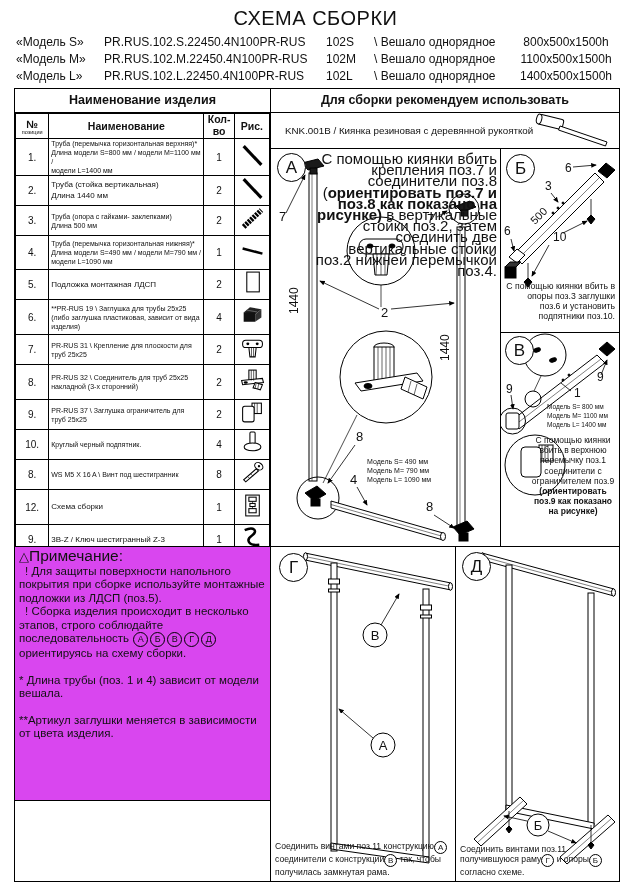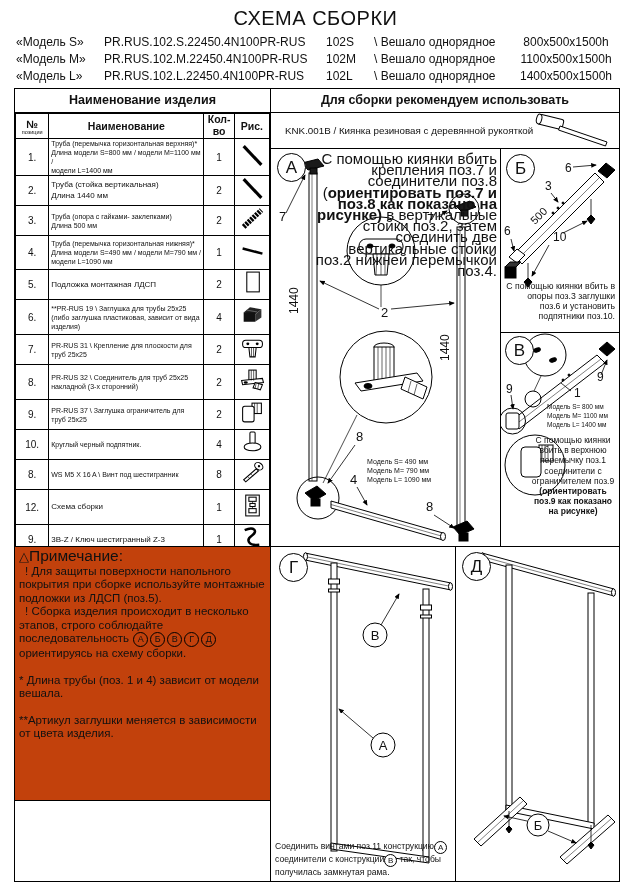--- a/index.html
+++ b/index.html
@@ -19,21 +19,21 @@
   .parts th,.parts td{border:1px solid #000;padding:0 2px;vertical-align:middle;overflow:hidden}
   .parts th{font-size:10.5px;font-weight:bold}
   .th-num{font-size:9px;font-weight:bold}
   .th-num .sub{display:block;font-size:5.5px;font-weight:normal;margin-top:-1px}
   .th-qty{font-size:7.5px;white-space:pre-line;line-height:1.1}
   .c-num{font-size:10px;text-align:center}
   .c-name{font-size:7px;line-height:1.3;white-space:pre-line;padding-left:4px}
   .c-qty{font-size:10px;text-align:center}
   .c-fig{text-align:center;padding:0}
   .notes{position:absolute;left:0;top:457px;width:100%;height:255px;border-top:1px solid #000;border-bottom:1.5px solid #000;
-         box-sizing:border-box;background:#c2410c;padding:2px 4px 0 4px;font-size:11.5px;line-height:13.5px}
+         box-sizing:border-box;background:#d946ef;padding:2px 4px 0 4px;font-size:11.5px;line-height:13.5px}
   .notes-title{font-size:15.5px;margin:0 0 1px 0;font-weight:normal}
   .warn{font-size:13px}
   .notes p{margin:0;text-indent:6px}
   .notes .gap{margin-top:13px;text-indent:0}
   .seq{display:inline-block;width:13px;height:13px;border:1px solid #000;border-radius:50%;
        text-align:center;font-size:9px;line-height:13px;margin:0 1px;text-indent:0}
 
   
   .right-head{position:absolute;left:256px;top:0;width:348px;height:23px;border-bottom:1px solid #000;
               font-weight:bold;font-size:12.5px;text-align:center;line-height:23px}
@@ -511,20 +511,25 @@
           <circle cx="112" cy="198" r="12" fill="#fff"></circle>
           <line x1="102" y1="191" x2="68" y2="162" marker-end="url(#mG)" stroke-width=".8"></line>
         </g>
         <text x="104" y="93" font-size="13" text-anchor="middle">В</text>
         <text x="112" y="203" font-size="13" text-anchor="middle">А</text>
       </svg>
     </div>
 
     <div class="panel panel-d">
       <span class="badge" style="left:6px;top:5px">Д</span>
+      <div class="pd-cap">
+        <span>Соединить винтами поз.11 получившуюся раму</span><span class="ref">Г</span>
+        <span>и опоры</span><span class="ref">Б</span>
+        <span>согласно схеме.</span>
+      </div>
       <svg class="draw" width="163" height="335" viewBox="0 0 163 335">
         <defs>
             <marker id="mD" markerWidth="8" markerHeight="8" refX="6" refY="3" orient="auto">
               <path d="M0,0L7,3L0,6z" fill="#000"></path>
             </marker>
           </defs>
         <g stroke="#000" fill="none" stroke-width="1">
           <polygon points="26,6 158,42 158,49 26,13" fill="#fff"></polygon>
             <line x1="26" y1="9.5" x2="158" y2="45.5" stroke-width=".5"></line>
           <ellipse cx="26.5" cy="9.5" rx="2" ry="3.7" fill="#fff"></ellipse>

